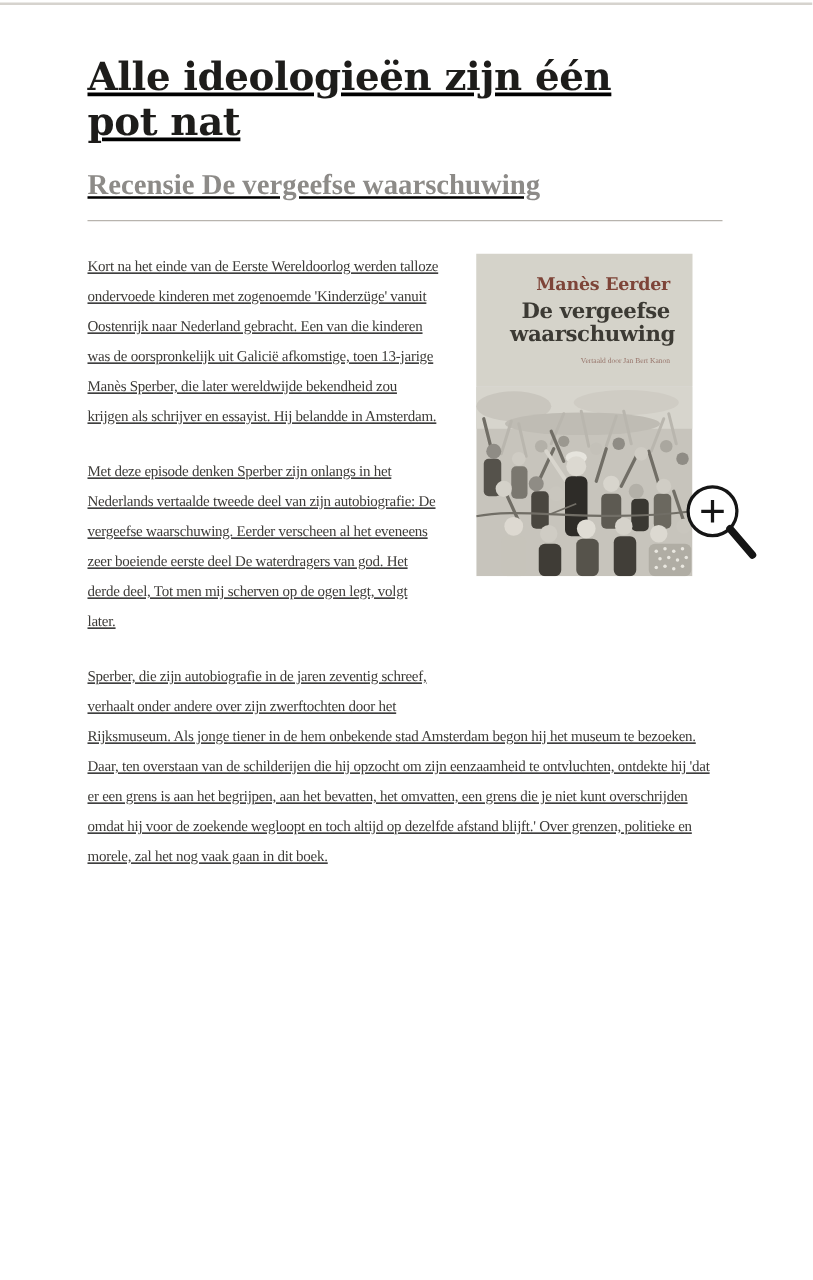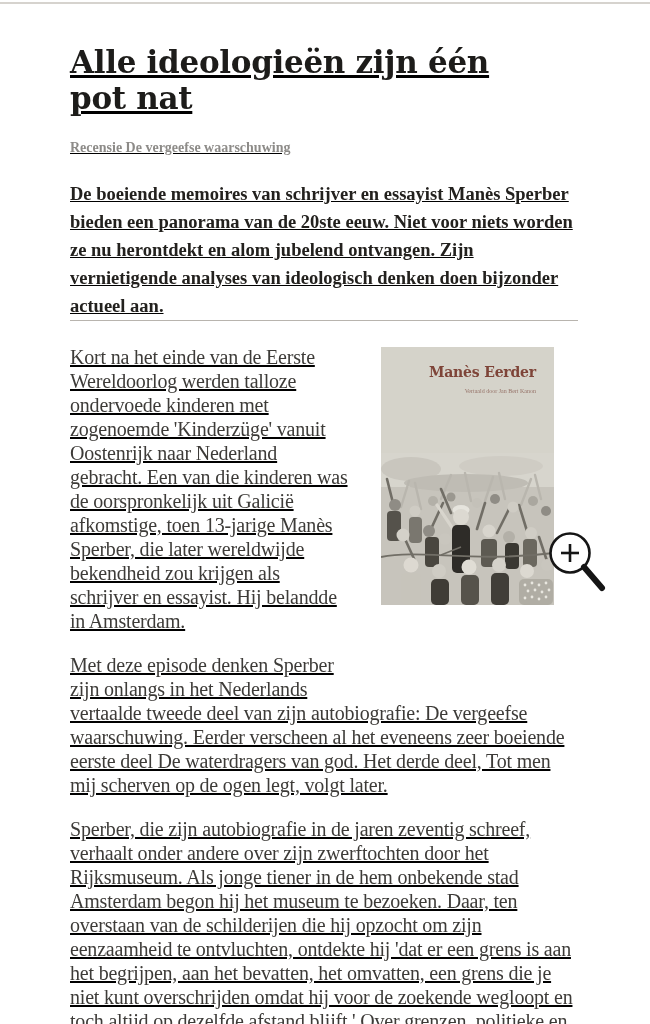--- a/index.html
+++ b/index.html
@@ -13,38 +13,38 @@
 
   h1.article-title{
     font-family:"DejaVu Serif", serif;
     font-weight:700;
     font-size:31px;line-height:36px;
     letter-spacing:-0.3px;
     color:var(--title);
     margin:0;max-width:480px;
   }
   .kicker{
-    font-weight:700;font-size:14px;line-height:24px;
+    font-weight:700;font-size:23px;line-height:24px;
     color:var(--kicker);
     margin:20px 0 16px 0;
   }
   .intro{
     font-weight:700;font-size:18.5px;line-height:28px;
     color:var(--intro);
     margin:20px 0 0 0;
   }
   .byline{
     font-size:17px;line-height:22px;letter-spacing:0.6px;
     color:var(--byline);
     margin:30px 0 7px 0;
   }
   .byline-rule{height:1px;background:var(--byline-rule);margin:0 0 24px 0;}
 
   .article-body p{
-    font-size:20px;line-height:24px;letter-spacing:-0.2px;
+    font-size:12px;line-height:24px;letter-spacing:-0.2px;
     color:var(--body-text);
     margin:0 0 20px 0;
   }
 
   figure.cover{
     float:right;width:173px;
     margin:2px 24px 96px 30px;
     position:relative;
     padding:0;
   }
@@ -84,30 +84,30 @@
 <body>
 
 <div class="top-rule"></div>
 
 <div class="page">
 
   <h1 class="article-title">Alle ideologieën zijn één pot nat</h1>
 
   <div class="kicker">Recensie De vergeefse waarschuwing</div>
 
-  <p class="intro">De boeiende memoires van schrijver en essayist Manès Sperber bieden een panorama van de 20ste eeuw. Niet voor niets worden ze nu herontdekt en alom jubelend ontvangen. Zijn vernietigende analyses van ideologisch denken doen bijzonder actueel aan.</p>
 
   <div class="byline-rule"></div>
 
   <section class="article-body">
 
     <figure class="cover">
       <div class="cover-art">
         <div class="cover-top">
           <div class="cover-author">Manès Eerder</div>
+          <div class="cover-title">De vergeefse waarschuwing</div>
           <div class="cover-translator">Vertaald door Jan Bert Kanon</div>
         </div>
         <svg class="cover-photo" viewBox="0 0 173 152" xmlns="http://www.w3.org/2000/svg">
           <rect width="173" height="152" fill="#c7c4bc"></rect>
           <rect width="173" height="34" fill="#d7d5cd"></rect>
           <ellipse cx="30" cy="16" rx="30" ry="12" fill="#c9c6be"></ellipse>
           <ellipse cx="120" cy="13" rx="42" ry="10" fill="#cfccc4"></ellipse>
           <ellipse cx="85" cy="30" rx="62" ry="9" fill="#bfbcb4"></ellipse>
           <g stroke="#b9b6ae" stroke-width="2.4" stroke-linecap="round">
             <line x1="20" y1="54" x2="28" y2="28"></line>

